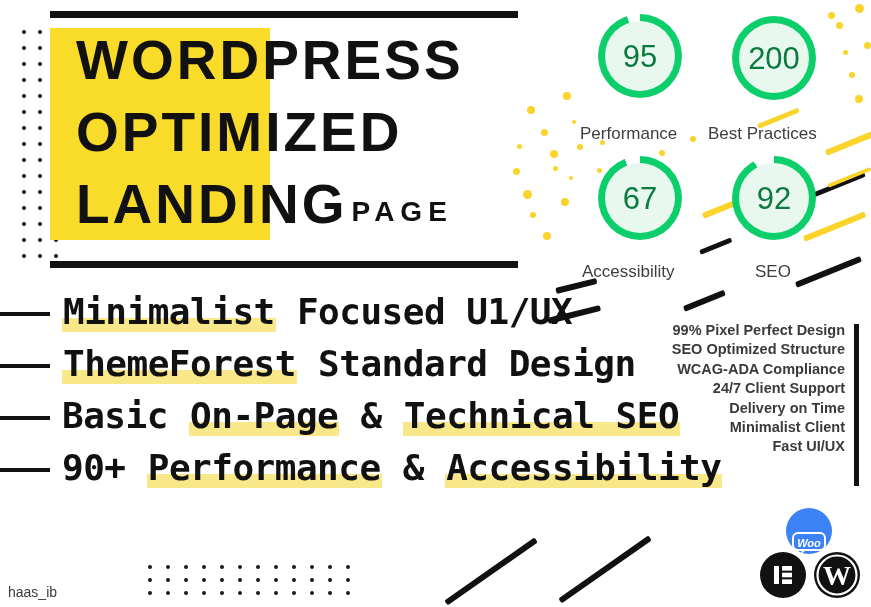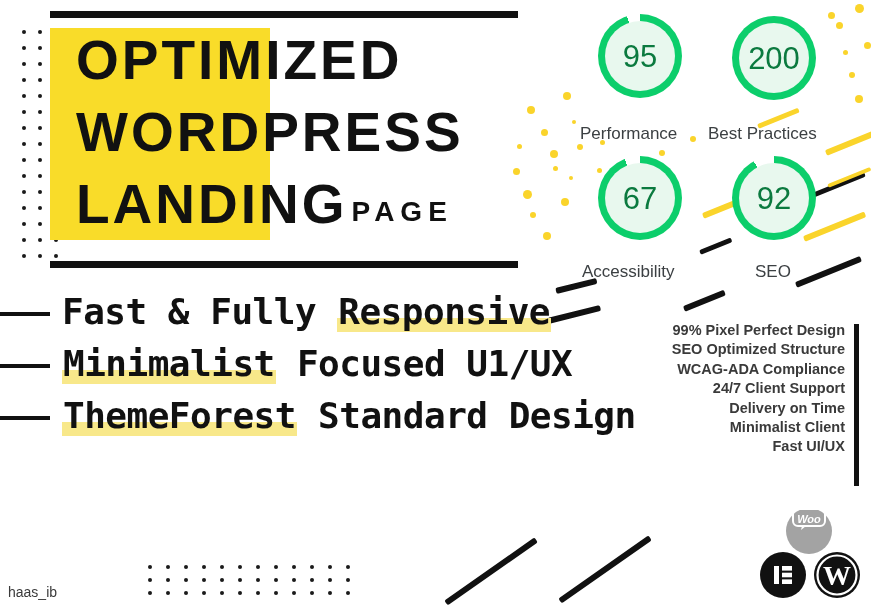--- a/index.html
+++ b/index.html
@@ -89,21 +89,21 @@
     font-weight:bold;
     font-size:14.5px;
     line-height:19.4px;
     color:#3a3a3a;
     white-space:nowrap;
   }
   #benefit-bar{left:854px;top:324px;width:5px;height:162px;background:#111;}
 
   
   #logo-woo{left:786px;top:508px;width:46px;height:46px;border-radius:50%;
-    background:#a3a3a3;display:flex;align-items:flex-start;justify-content:center;}
+    background:#3b82f6;display:flex;align-items:flex-end;justify-content:center;}
   #logo-elementor{left:760px;top:552px;width:46px;height:46px;border-radius:50%;
     background:#111;display:flex;align-items:center;justify-content:center;}
   #logo-wordpress{left:812px;top:550px;width:50px;height:50px;}
 
   
   #watermark{left:8px;top:584px;font-size:14px;color:#3a3a3a;
     font-family:"Liberation Sans",sans-serif;}
 </style>
 </head>
 <body>
@@ -194,22 +194,22 @@
       <div class="dot" style="left: 162px; top: 26px;"></div>
       <div class="dot" style="left: 180px; top: 26px;"></div>
       <div class="dot" style="left: 198px; top: 26px;"></div>
     </div>
 
   <div class="abs" id="rule-top"></div>
   <div class="abs" id="yellow-block"></div>
   <div class="abs" id="rule-bottom"></div>
 
   <div class="abs" id="headline">
+    <div class="head-line">WORDPRESS</div>
     <div class="head-line">OPTIMIZED</div>
-    <div class="head-line">WORDPRESS</div>
     <div class="head-line l3">
       <span>LANDING</span>
       <span class="page-word">PAGE</span>
     </div>
   </div>
 
   <div class="abs" id="decor" style="left:0;top:0;width:871px;height:607px;">
       <div class="cdot" style="left: 855px; top: 4px; width: 9px; height: 9px;"></div>
       <div class="cdot" style="left: 836px; top: 22px; width: 7px; height: 7px;"></div>
       <div class="cdot" style="left: 864px; top: 42px; width: 7px; height: 7px;"></div>
@@ -277,29 +277,33 @@
         <div class="inner">
           <div class="num">92</div>
         </div>
       </div>
       <div class="gauge-label" style="left: 755px; top: 262px;">SEO</div>
     </div>
 
   <div class="abs" id="features">
       <div class="feat-row">
         <div class="feat-dash"></div>
-        <div class="feat-text"><span>Fast &amp; Fully </span><span class="hl">Responsive</span></div>
-      </div>
-      <div class="feat-row">
-        <div class="feat-dash"></div>
         <div class="feat-text"><span class="hl">Minimalist</span><span> Focused U1/UX</span></div>
       </div>
       <div class="feat-row">
         <div class="feat-dash"></div>
         <div class="feat-text"><span class="hl">ThemeForest</span><span> Standard Design</span></div>
+      </div>
+      <div class="feat-row">
+        <div class="feat-dash"></div>
+        <div class="feat-text"><span>Basic </span><span class="hl">On-Page</span><span> &amp; </span><span class="hl">Technical SEO</span></div>
+      </div>
+      <div class="feat-row">
+        <div class="feat-dash"></div>
+        <div class="feat-text"><span>90+ </span><span class="hl">Performance</span><span> &amp; </span><span class="hl">Accessibility</span></div>
       </div>
     </div>
 
   <div class="abs" id="benefits">
       <div class="benefit">99% Pixel Perfect Design</div>
       <div class="benefit">SEO Optimized Structure</div>
       <div class="benefit">WCAG-ADA Compliance</div>
       <div class="benefit">24/7 Client Support</div>
       <div class="benefit">Delivery on Time</div>
       <div class="benefit">Minimalist Client</div>

